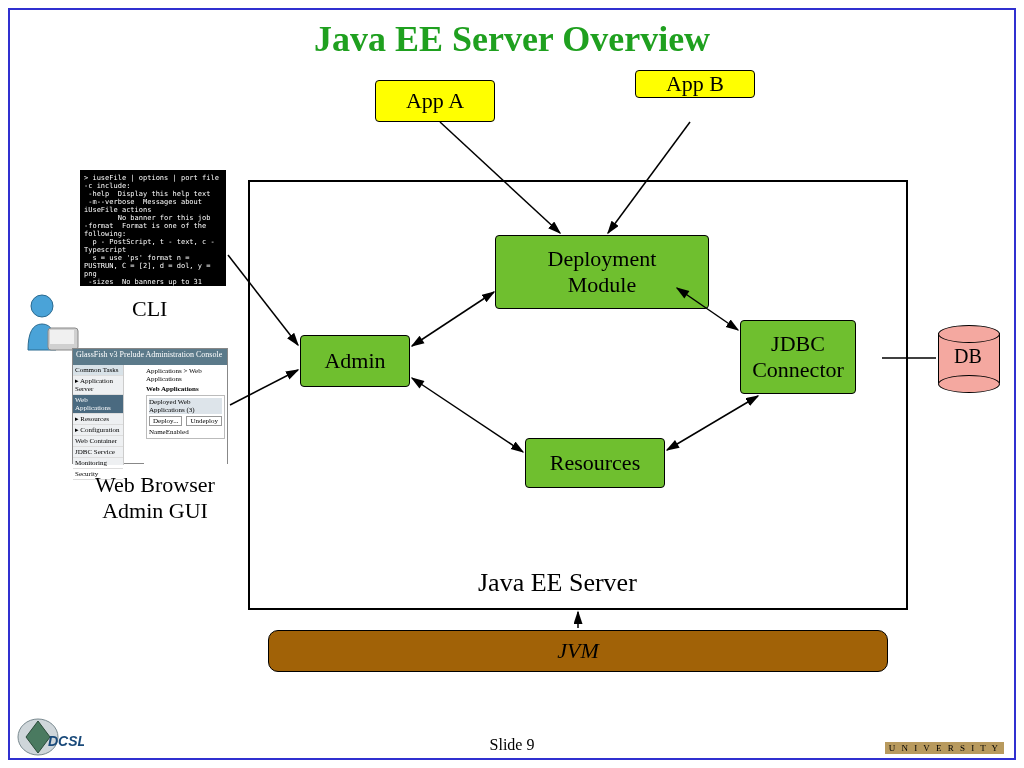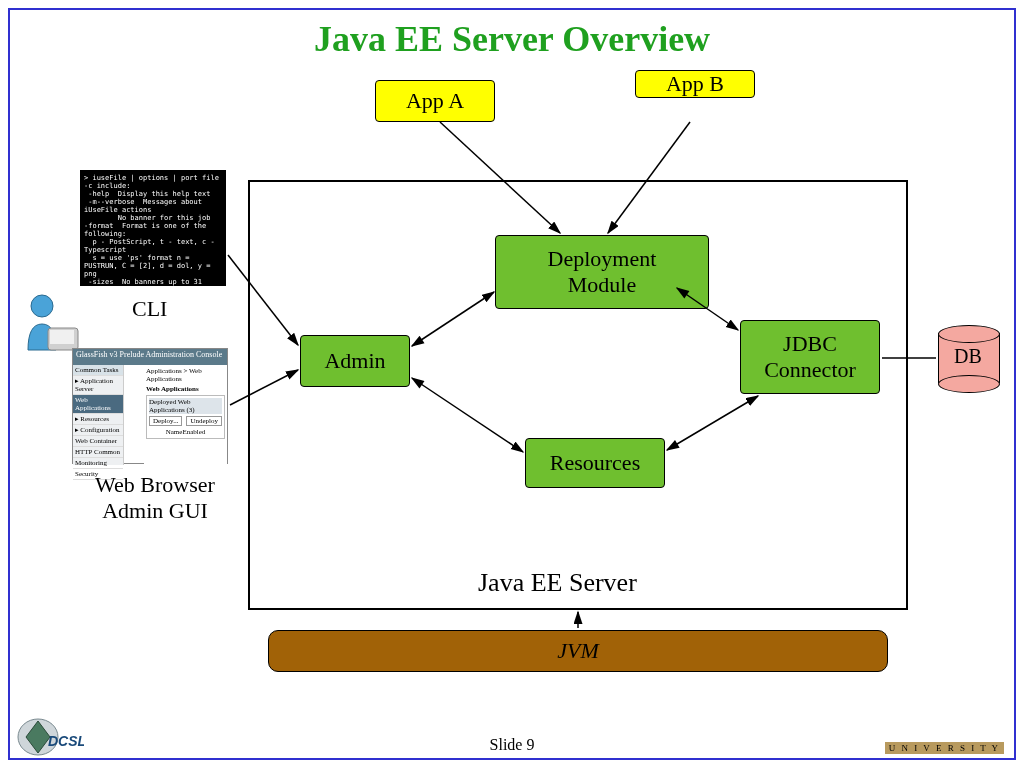--- a/index.html
+++ b/index.html
@@ -50,21 +50,21 @@
 <div class="box green" style="left:300px; top:335px; width:110px; height:52px;">
   <span>Admin</span>
 </div>
 <div class="box green" style="left:495px; top:235px; width:214px; height:74px; white-space:pre-line;">
   <span>Deployment
 Module</span>
 </div>
 <div class="box green" style="left:525px; top:438px; width:140px; height:50px;">
   <span>Resources</span>
 </div>
-<div class="box green" style="left:740px; top:320px; width:140px; height:74px; white-space:pre-line;">
+<div class="box green" style="left:740px; top:320px; width:116px; height:74px; white-space:pre-line;">
   <span>JDBC
 Connector</span>
 </div>
 
 <div class="box salmon" style="left:268px; top:630px; width:620px; height:42px;">
   <span>JVM</span>
 </div>
 
 <div class="db-cyl" style="left:938px; top:325px;">
   <div class="db-body"></div>
@@ -89,34 +89,34 @@
 <div class="gui-box" style="left:72px; top:348px; width:156px; height:116px;">
   <div class="gui-header">GlassFish v3 Prelude Administration Console</div>
   <div class="gui-body">
     <div class="gui-side">
       <div style="background:#d8e2e8;">Common Tasks</div>
       <div>▸ Application Server</div>
       <div style="background:#4a6a80;color:#fff;">Web Applications</div>
       <div>▸ Resources</div>
       <div>▸ Configuration</div>
       <div>Web Container</div>
-      <div>HTTP Common</div>
+      <div>JDBC Service</div>
       <div>Monitoring</div>
       <div>Security</div>
     </div>
     <div class="gui-main">
       <div>Applications &gt; Web Applications</div>
       <div style="font-weight:bold;margin:2px 0;">Web Applications</div>
       <div style="border:1px solid #bbb; padding:2px; margin-top:2px;">
         <div style="background:#dde4ea;padding:0;">Deployed Web Applications (3)</div>
         <div style="display:flex;gap:4px;margin:2px 0;">
             <span style="border:1px solid #999;padding:0 3px;">Deploy...</span>
             <span style="border:1px solid #999;padding:0 3px;text-align:center;">Undeploy</span>
           </div>
-        <div style="display:flex;justify-content:center;">
+        <div style="display:flex;justify-content:flex-start;">
             <span>Name</span>
             <span>Enabled</span>
           </div>
       </div>
     </div>
   </div>
 </div>
 <div class="label" style="left:80px; top:472px; width:150px; white-space:pre-line;">Web Browser
 Admin GUI</div>
 

